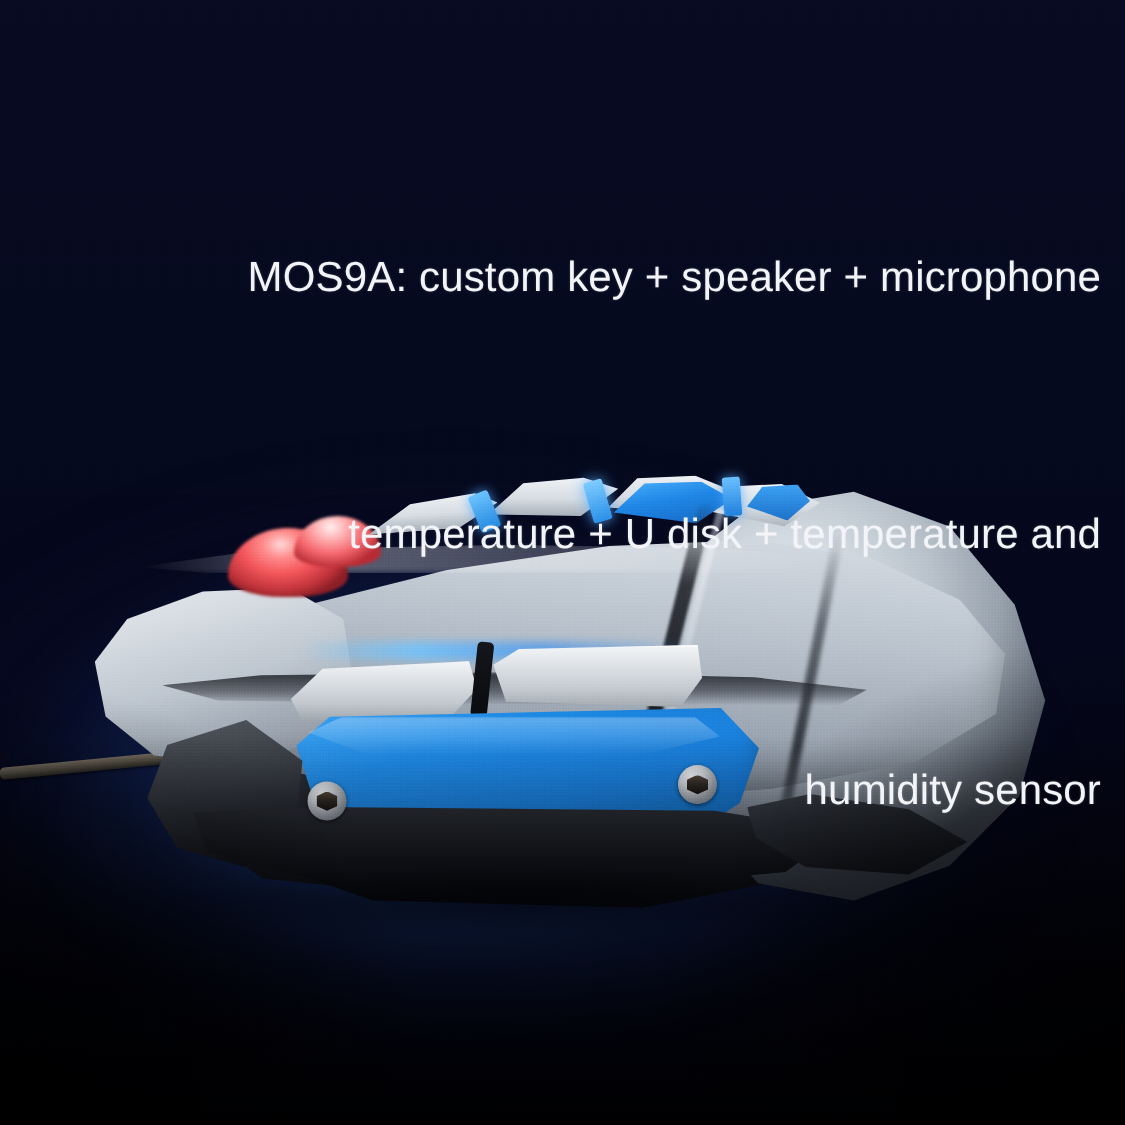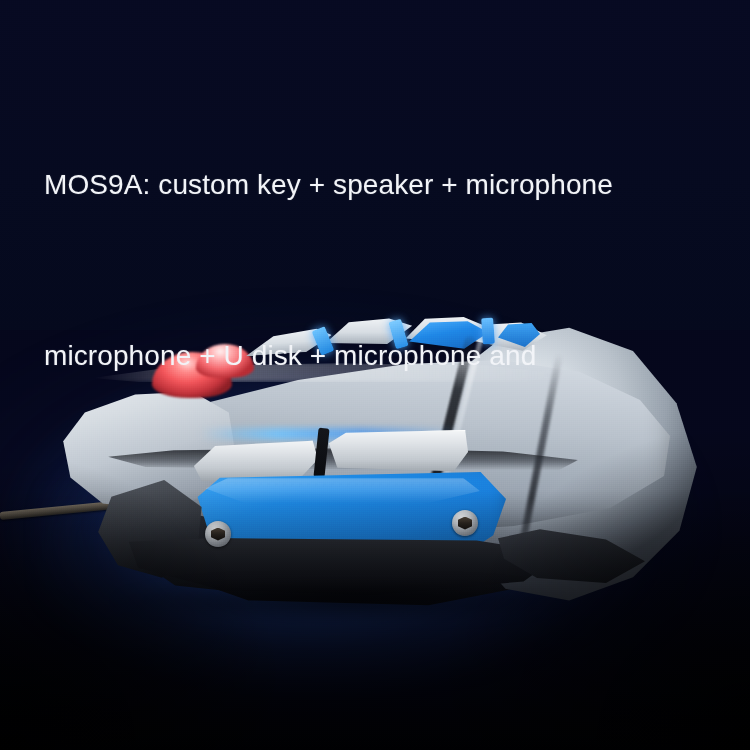--- a/index.html
+++ b/index.html
@@ -55,21 +55,21 @@
       repeating-linear-gradient(90deg,rgba(255,255,255,.04) 0 1px,rgba(0,0,0,.04) 1px 2px);
   }
 
   
   .caption{
     position:absolute;left:44px;top:42px;width:690px;
     color:#f2f4f8;font-size:28px;line-height:57px;
     letter-spacing:.1px;white-space:pre-wrap;
     text-shadow:0 0 2px rgba(255,255,255,.18);
   }
-  .caption .ln{display:block;}
+  .caption .ln{display:block;text-align:right;}
 
   
   #mouse{position:absolute;left:0;top:300px;width:750px;height:340px;}
 
   .cable{
     position:absolute;left:0px;top:212px;width:160px;height:8px;
     background:linear-gradient(180deg,#7d7466 0%,#5d564b 45%,#2d2a25 100%);
     transform:rotate(-5.5deg);transform-origin:0 50%;
     border-radius:3px;
     box-shadow:0 1px 2px rgba(0,0,0,.6);
@@ -355,16 +355,17 @@
   <div class="screw screw-1"></div>
   <div class="screw screw-2"></div>
 
   <div class="bg-bottomdark"></div>
   <div class="bg-cornerdark-l"></div>
   <div class="bg-cornerdark-r"></div>
   <div class="bg-noise"></div>
 
   <div class="caption">
     <span class="ln">MOS9A: custom key + speaker + microphone</span>
-    <span class="ln">microphone + U disk + microphone and</span>
+    <span class="ln">temperature + U disk + temperature and</span>
+    <span class="ln">humidity sensor</span>
   </div>
 
 </div>
 
 </body></html>

